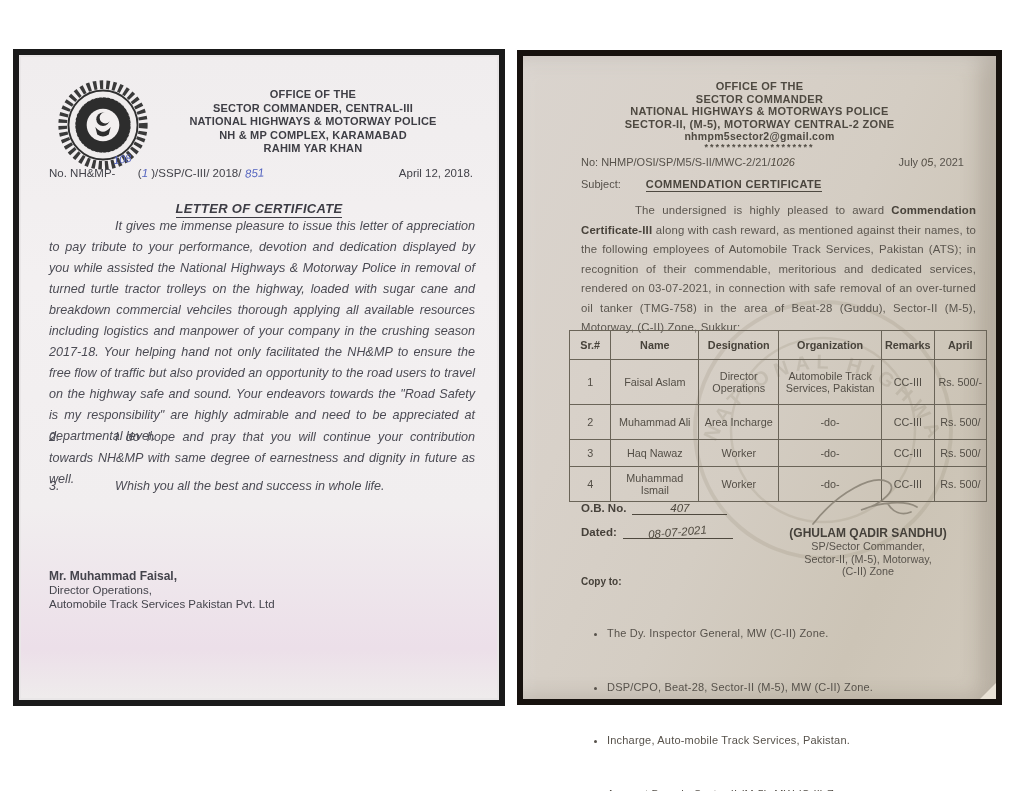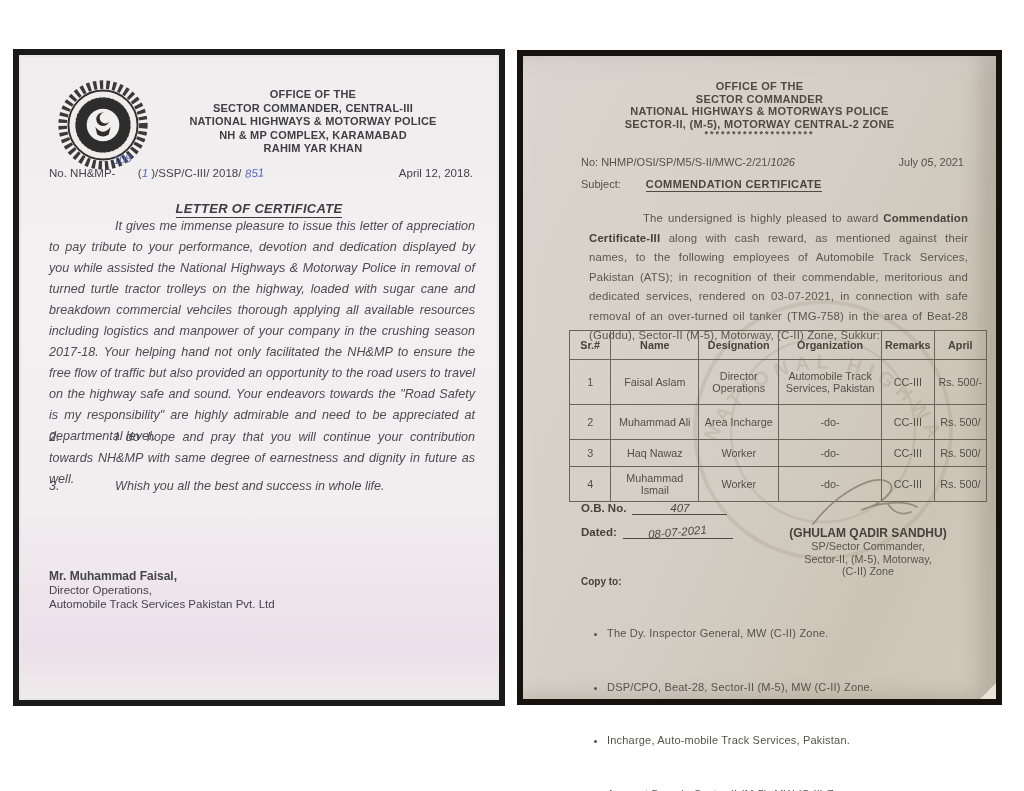--- a/index.html
+++ b/index.html
@@ -53,21 +53,21 @@
   .rdoc-header .email{font-size:10.5px;}
   .rdoc-header .stars{font-size:9px;letter-spacing:2px;line-height:8px;}
   .rdoc-ref{position:absolute;top:100px;left:58px;right:22px;font-size:11px;color:#57524b;}
   .rdoc-ref .date{float:right;margin-right:10px;}
   .hw-dark{color:#4e483e;}
   .hw-05{transform:rotate(-5deg);}
   .rdoc-subject{position:absolute;top:122px;left:58px;font-size:11px;}
   .rdoc-subject .subj-val{font-weight:bold;border-bottom:1.6px solid #4e4941;color:#4a453d;
     margin-left:22px;letter-spacing:.4px;padding-bottom:1px;}
   .rdoc-body{position:absolute;top:145px;left:58px;right:20px;font-size:11.4px;
-    line-height:19.5px;text-align:justify;color:#5a554e;letter-spacing:.15px;margin:8px;text-indent:54px;}
+    line-height:19.5px;text-align:justify;color:#5a554e;letter-spacing:.15px;margin:0;text-indent:54px;}
   .rdoc-body b{color:#47423a;}
   .rtable{position:absolute;top:274px;left:46px;width:418px;border-collapse:collapse;
     font-size:10.8px;color:#534e46;background:transparent;}
   .rtable th,.rtable td{border:1.6px solid#6a6458;text-align:center;padding:2px 3px;line-height:12.5px;}
   .rtable th{font-weight:bold;color:#47423a;height:24px;}
   .rtable tr.r1 td{height:40px;}
   .rtable tr.r2 td{height:30px;}
   .rtable tr.r3 td{height:22px;}
   .rtable tr.r4 td{height:30px;}
   .ob{position:absolute;top:446px;left:58px;font-size:11.5px;font-weight:bold;color:#46413a;}
@@ -152,20 +152,21 @@
     <text fill="#6f654d" font-size="20" font-weight="bold" letter-spacing="6">
       <textPath href="#wmarc" startOffset="8">NATIONAL HIGHWAYS</textPath>
     </text>
   </svg>
 
   <div class="rdoc-header">
     <div>OFFICE OF THE</div>
     <div>SECTOR COMMANDER</div>
     <div>NATIONAL HIGHWAYS &amp; MOTORWAYS POLICE</div>
     <div>SECTOR-II, (M-5), MOTORWAY CENTRAL-2 ZONE</div>
+    <div class="email">nhmpm5sector2@gmail.com</div>
     <div class="stars">********************</div>
   </div>
 
   <div class="rdoc-ref">
     <span>No: NHMP/OSI/SP/M5/S-II/MWC-2/21/</span><span class="hw hw-dark">1026</span>
     <span class="date"><span>July</span> <span class="hw hw-dark hw-05">05</span><span>, 2021</span></span>
   </div>
 
   <div class="rdoc-subject">
     <span>Subject:</span>

